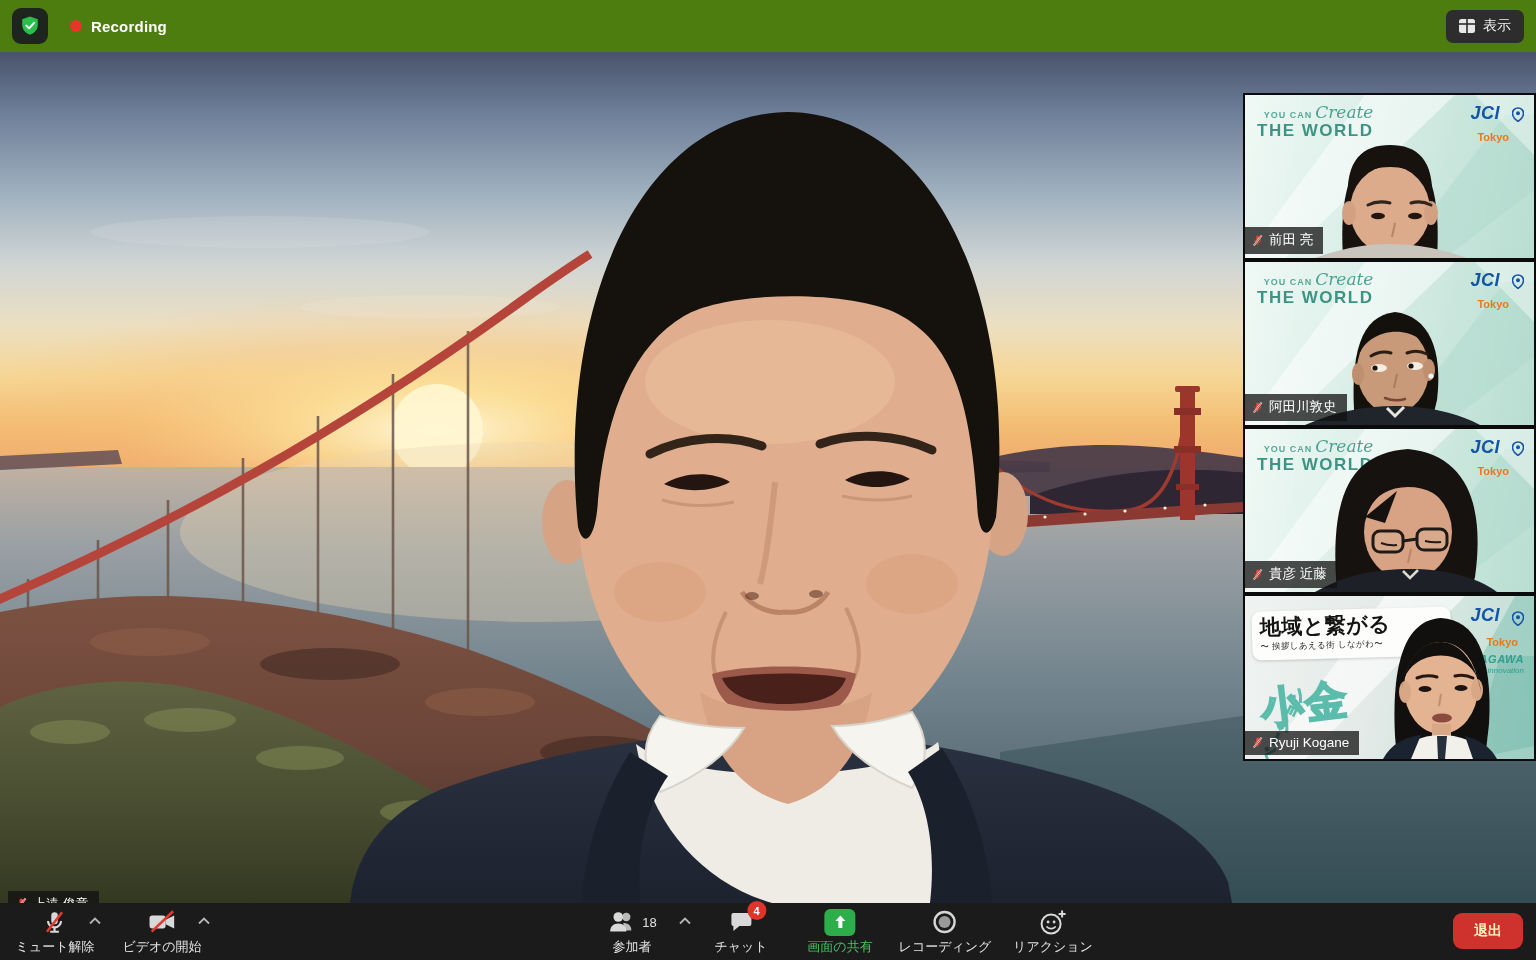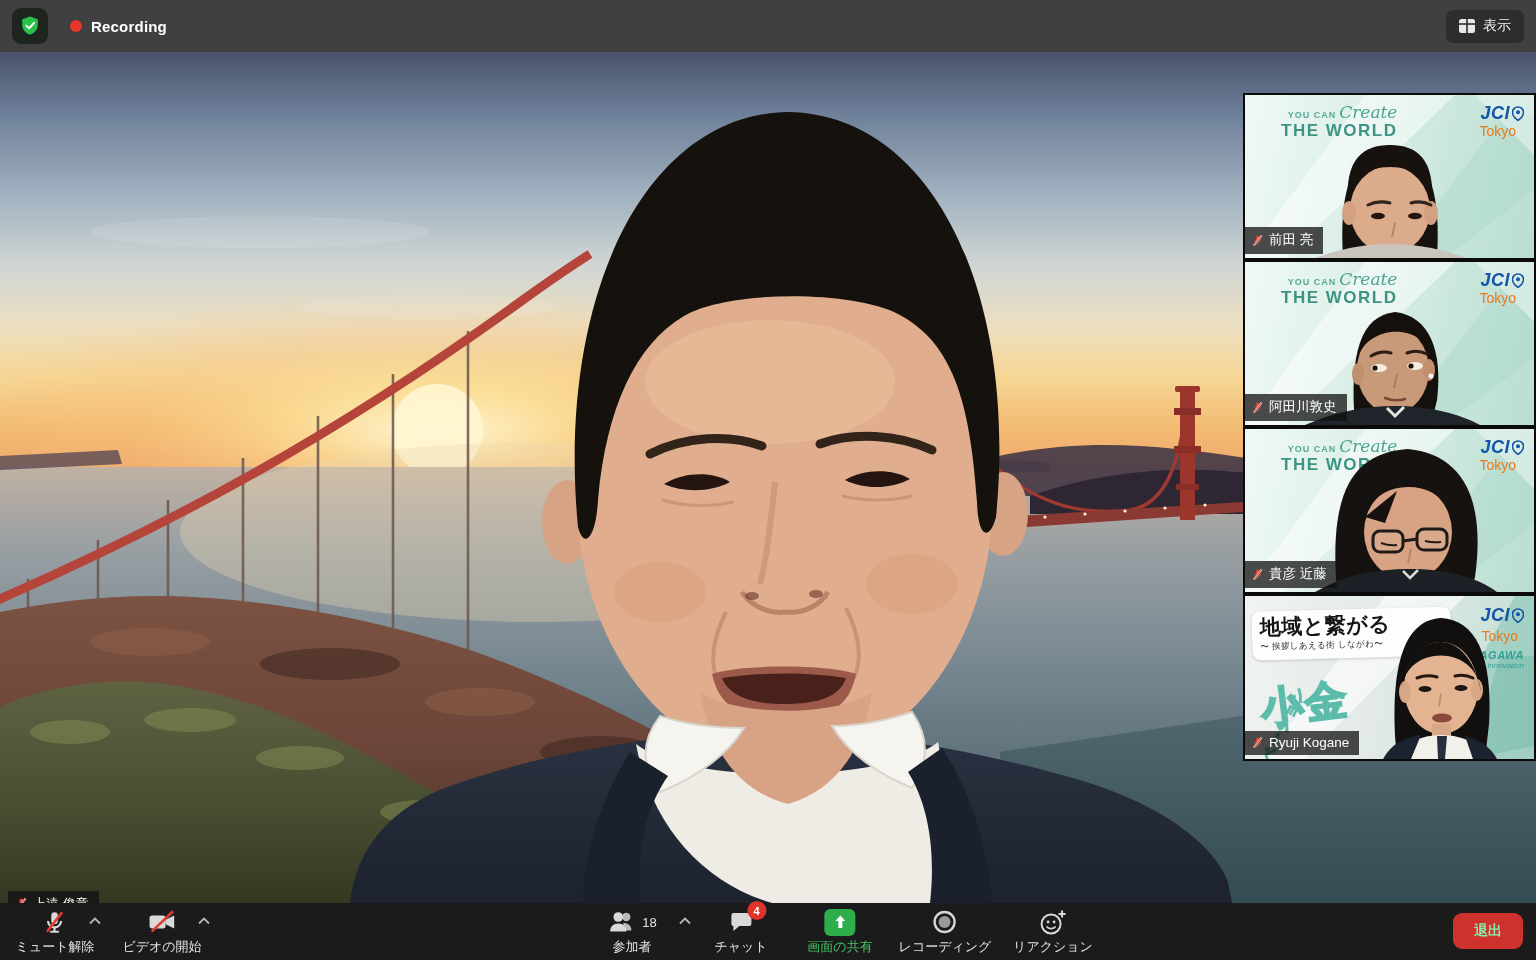--- a/index.html
+++ b/index.html
@@ -1,21 +1,21 @@
 <!DOCTYPE html>
 <html><head>
 <meta charset="utf-8">
 <style>
   html,body{margin:0;padding:0;background:#000;}
   *{box-sizing:border-box;}
   .app{position:relative;width:1536px;height:960px;background:#000;overflow:hidden;
        font-family:"Liberation Sans",sans-serif;-webkit-font-smoothing:antialiased;}
 
   
-  .topbar{position:absolute;top:0;left:0;width:1536px;height:52px;background:#404040;
+  .topbar{position:absolute;top:0;left:0;width:1536px;height:52px;background:#4d7c0f;
           display:flex;align-items:center;padding:0 12px;z-index:30;}
   .shield-btn{width:36px;height:36px;border-radius:9px;background:#1e241e;display:flex;
               align-items:center;justify-content:center;}
   .rec-wrap{display:flex;align-items:center;margin-left:22px;gap:9px;}
   .rec-dot{width:12px;height:12px;border-radius:50%;background:#e8352a;}
   .rec-text{color:#fff;font-size:15px;font-weight:700;letter-spacing:.2px;}
   .view-btn{margin-left:auto;height:33px;background:#2d2d2d;border-radius:7px;display:flex;
             align-items:center;gap:8px;padding:0 13px;color:#f0f0f0;font-size:14px;}
 
   
@@ -27,25 +27,25 @@
   
   .filmstrip{position:absolute;top:41px;right:0;width:293px;z-index:20;}
   .tile{position:relative;width:293px;height:167px;border:2px solid #0b0b0b;overflow:hidden;
         background:linear-gradient(102deg,#f0f9f5 0%,#dcefe8 38%,#cbe7dd 66%,#b9ded1 100%);}
   .tile.shina{background:linear-gradient(100deg,#f0f3f1 0%,#e3eae7 45%,#cfe4dd 75%,#bedcd1 100%);}
   .tilebg{position:absolute;inset:0;}
   .ycw{position:absolute;top:9px;left:12px;color:#47a08d;line-height:1;}
   .ycw .l1{display:flex;align-items:baseline;gap:3px;justify-content:flex-end;}
   .ycw .youcan{font-size:9px;font-weight:700;letter-spacing:1px;color:#55a896;}
   .ycw .create{font-family:"DejaVu Serif",serif;font-style:italic;font-size:17px;color:#4aa391;}
-  .ycw .theworld{font-size:17px;font-weight:800;letter-spacing:1.5px;color:#3e9484;margin-top:1px;margin-left:24px;}
+  .ycw .theworld{font-size:17px;font-weight:800;letter-spacing:1.5px;color:#3e9484;margin-top:1px;}
   .jci{position:absolute;top:9px;right:10px;text-align:center;line-height:1;}
-  .jci-row{display:flex;align-items:center;gap:2px;justify-content:flex-end;}
+  .jci-row{display:flex;align-items:flex-end;gap:12px;justify-content:flex-end;}
   .jci-word{font-size:18px;font-weight:900;font-style:italic;color:#1356a8;letter-spacing:.5px;}
-  .jci-city{font-size:14px;font-weight:400;color:#e87a1e;margin-top:2px;margin-right:8px;}
+  .jci-city{font-size:11px;font-weight:700;color:#e87a1e;margin-top:10px;margin-right:8px;}
   .shina-brand{position:absolute;top:9px;right:10px;text-align:right;line-height:1.15;}
   .shina-org{font-size:11px;font-weight:900;font-style:italic;color:#2fa08e;letter-spacing:.6px;margin-top:5px;}
   .shina-org-sub{font-size:8px;font-style:italic;color:#2fa08e;text-align:right;}
   .avatar{position:absolute;inset:0;}
   .nlabel{position:absolute;left:0;bottom:4px;display:inline-flex;align-items:center;gap:6px;
           background:rgba(16,16,16,.75);color:#fff;font-size:13.5px;padding:4px 10px 5px 7px;}
   .banner{position:absolute;top:13px;left:7px;width:199px;background:#fdfdfb;border-radius:9px;
           padding:5px 8px 7px;transform:rotate(-1.5deg);box-shadow:0 1px 3px rgba(0,0,0,.18);}
   .banner .hl{font-size:21px;font-weight:900;color:#141414;letter-spacing:.5px;line-height:1.05;}
   .banner .sub{font-size:8.5px;color:#2b2b2b;margin-top:3px;letter-spacing:.4px;}
@@ -62,21 +62,21 @@
   .tb-icon{height:28px;display:flex;align-items:center;justify-content:center;position:relative;}
   .tb-label{margin-top:2px;white-space:nowrap;}
   .tb-chevron{position:absolute;top:14px;}
   .count{font-size:13px;color:#e2e2e2;margin-left:5px;}
   .badge{position:absolute;top:-7px;right:-12px;min-width:19px;height:19px;border-radius:10px;
          background:#e0342a;color:#fff;font-size:11px;font-weight:700;display:flex;align-items:center;
          justify-content:center;padding:0 4px;}
   .share-ic{width:31px;height:27px;border-radius:6px;background:#2eae4a;display:flex;align-items:center;justify-content:center;}
   .share-label{color:#40c463;}
   .leave-btn{position:absolute;right:13px;top:10px;height:36px;padding:0 21px;background:#cf312c;
-             border:none;border-radius:9px;color:#86efac;font-size:14px;font-weight:700;
+             border:none;border-radius:9px;color:#fef9c3;font-size:14px;font-weight:700;
              font-family:"Liberation Sans",sans-serif;}
 </style>
 </head>
 <body>
 
 <div class="app">
 
   <div class="topbar">
     <div class="shield-btn">
       <svg width="22" height="24" viewBox="0 0 24 24">

